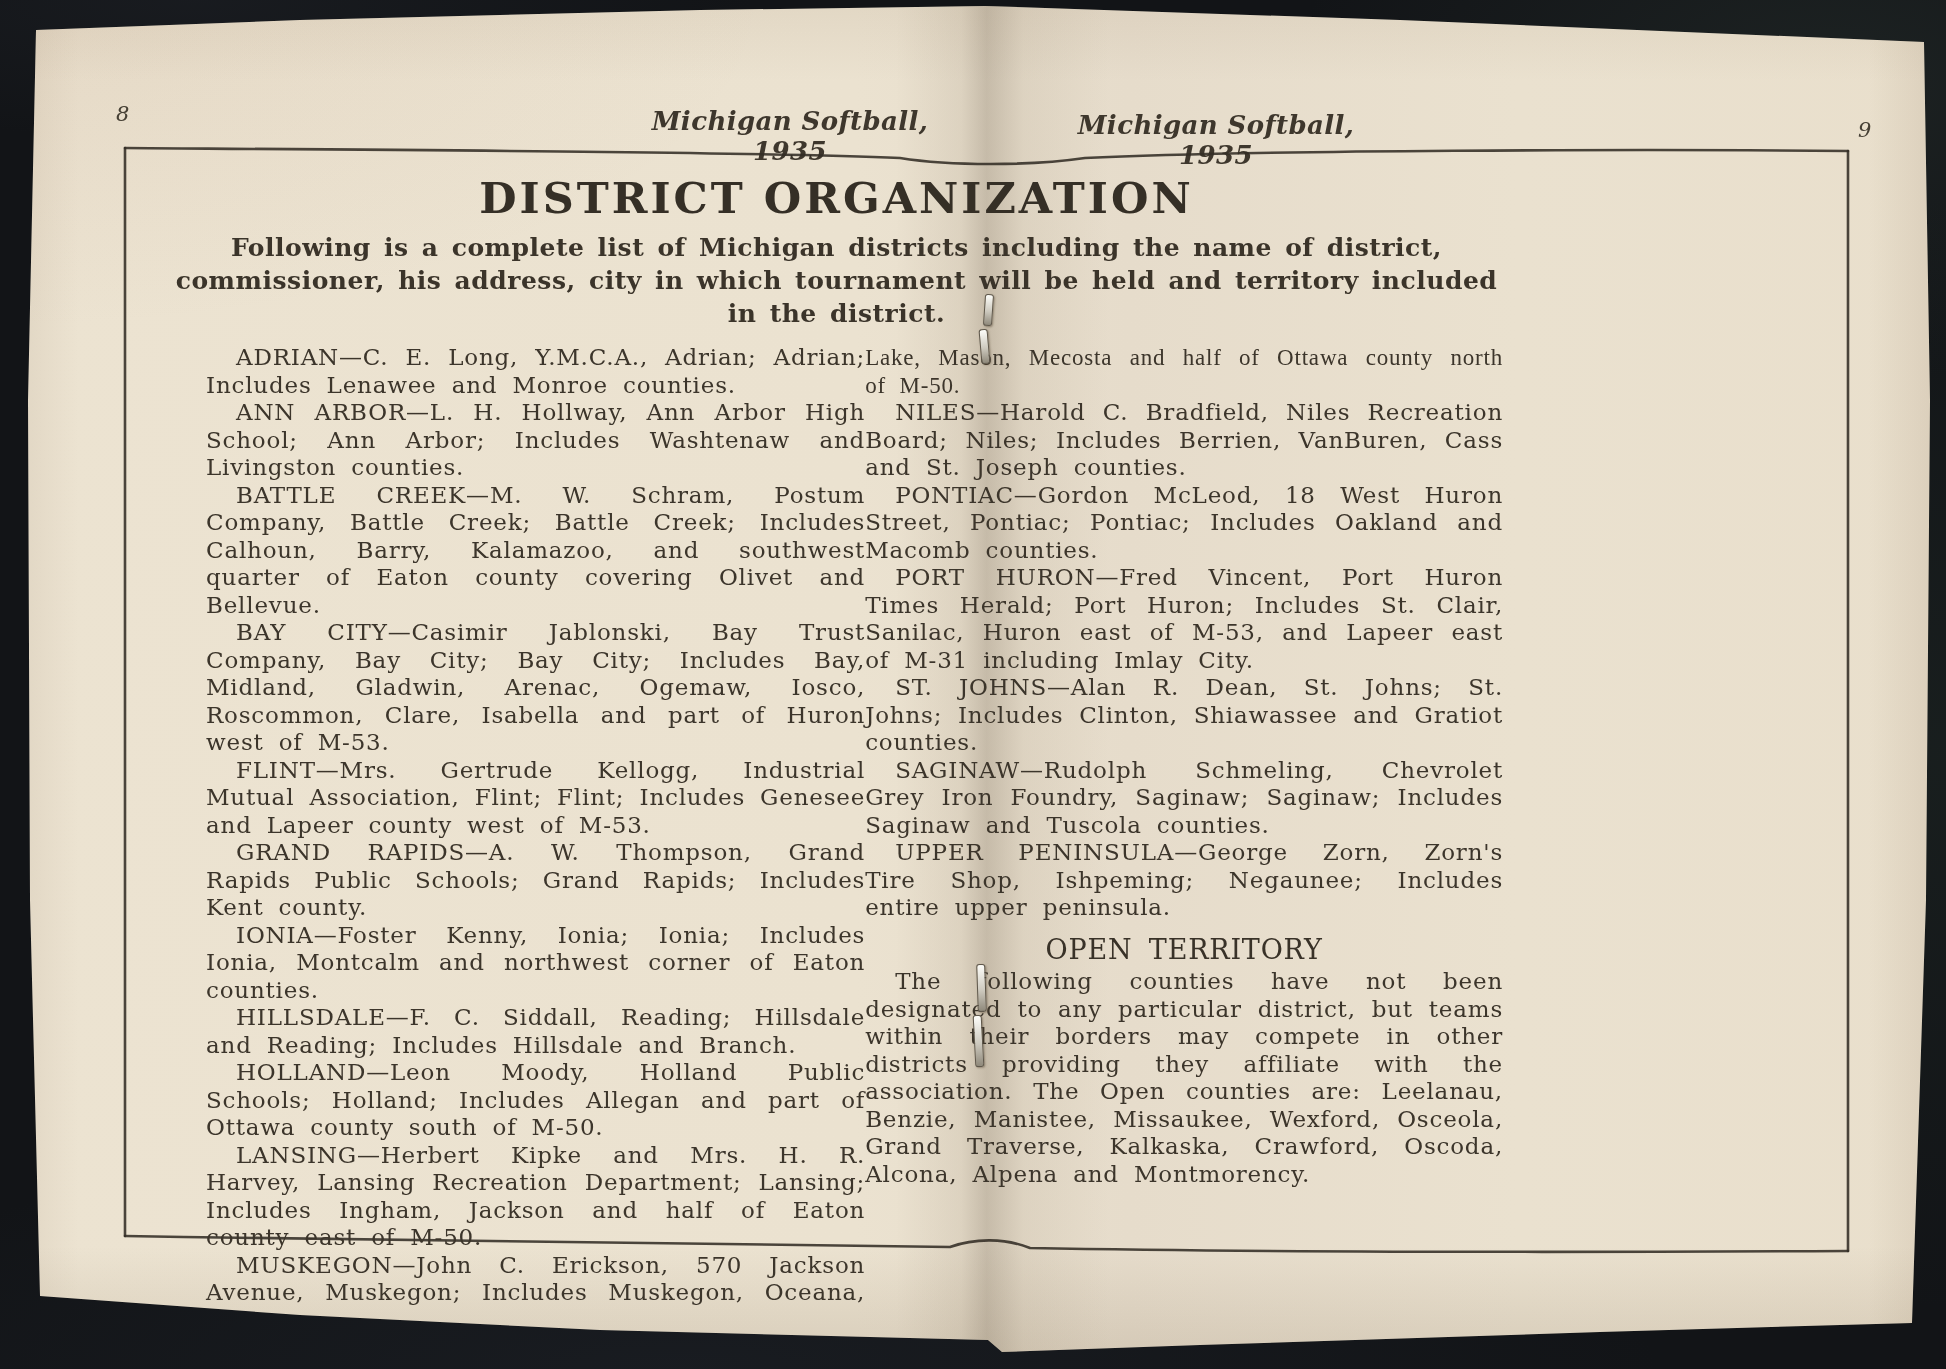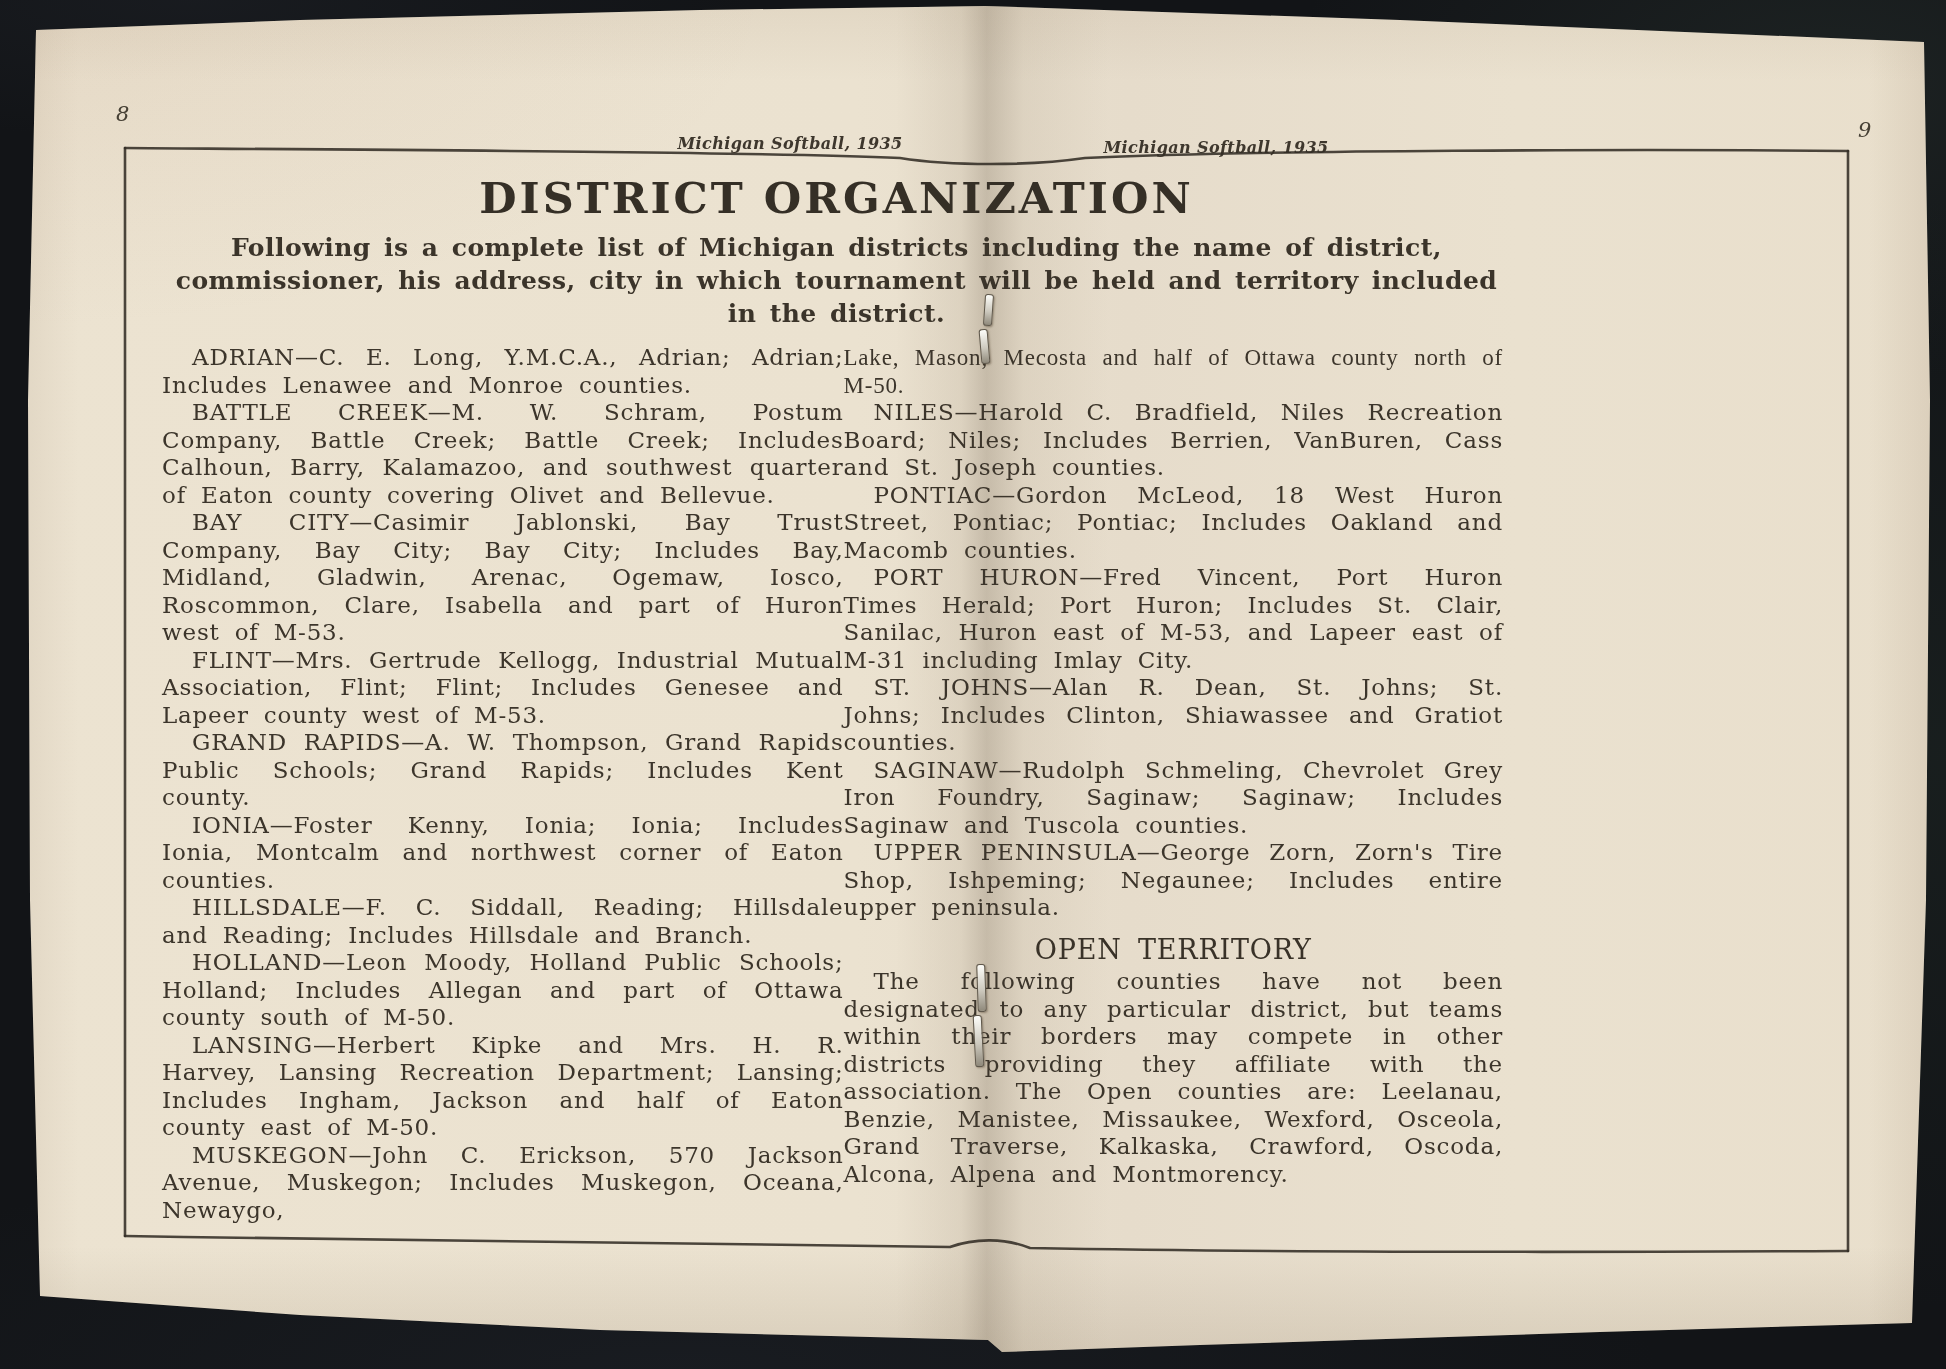--- a/index.html
+++ b/index.html
@@ -28,35 +28,35 @@
   }
   .fold{
     position:absolute;left:0;top:0;width:100%;height:100%;pointer-events:none;
     background:linear-gradient(90deg, rgba(0,0,0,0) 46%, rgba(110,92,66,0.10) 49.4%,
       rgba(88,72,52,0.24) 50.7%, rgba(110,92,66,0.09) 52.6%, rgba(0,0,0,0) 57%);
   }
   .pgnum{position:absolute;font-style:italic;font-size:21px;color:#464035;}
   .pgnum.left{left:116px;top:102px;}
   .pgnum.right{left:1858px;top:118px;}
   .runhead{position:absolute;top:106px;width:340px;text-align:center;
-    font-style:italic;font-weight:bold;font-size:16px;letter-spacing:0.4px;color:#3e372d;margin-top:28px;}
+    font-style:italic;font-weight:bold;font-size:26px;letter-spacing:0.4px;color:#3e372d;}
   .runhead.left{left:620px;}
   .runhead.right{left:1046px;top:110px;}
   svg.rule{position:absolute;left:0;top:0;}
   svg.rule path{stroke:#332d26;stroke-width:2.6;fill:none;opacity:0.88;stroke-linecap:round;}
   .content{position:absolute;left:125px;top:147px;width:1423px;}
   h1.title{
     margin:26px 0 8px 0;text-align:center;font-size:43px;font-weight:bold;
     letter-spacing:3px;color:#352f26;font-family:"DejaVu Serif","Liberation Serif",serif;
   }
   p.intro{
     margin:4px auto 0 auto;width:1360px;text-align:center;font-weight:bold;
     font-size:25px;line-height:33px;letter-spacing:0.5px;word-spacing:4px;color:#3b342a;
   }
-  .cols{display:flex;margin-top:14px;}
+  .cols{display:flex;margin-top:14px;margin-left:44px;}
   .col{font-size:23px;line-height:27.5px;text-align:justify;
     letter-spacing:0.8px;word-spacing:7px;color:#3c352b;}
   .colL{width:742px;margin-left:37px;}
   .colR{width:718px;margin-right:45px;}
   p.entry{margin:0;text-indent:30px;}
   p.entry.no-indent{text-indent:0;font-family:Liberation Serif, serif;}
   h2.open{margin:14px 0 5px 0;text-align:center;font-size:27px;font-weight:normal;
     letter-spacing:0.8px;color:#393228;}
   .staple{position:absolute;}
   .staple i{display:block;width:7px;background:linear-gradient(180deg,#fdfdf9,#cdc9be 55%,#8f897b);
@@ -88,20 +88,21 @@
       <path d="M125 1236 C 420 1241, 720 1245, 950 1247 C 975 1238, 1005 1238, 1030 1248 C 1300 1253, 1650 1252, 1848 1251"></path>
     </svg>
 
     <div class="content">
       <h1 class="title">DISTRICT ORGANIZATION</h1>
       <p class="intro">Following is a complete list of Michigan districts including the name of district, commissioner, his address, city in which tournament will be held and territory included in the district.</p>
 
       <div class="cols">
         <div class="col colL">
           <p class="entry">ADRIAN—C. E. Long, Y.M.C.A., Adrian; Adrian; Includes Lenawee and Monroe counties.</p>
+          <p class="entry">ANN ARBOR—L. H. Hollway, Ann Arbor High School; Ann Arbor; Includes Washtenaw and Livingston counties.</p>
           <p class="entry">BATTLE CREEK—M. W. Schram, Postum Company, Battle Creek; Battle Creek; Includes Calhoun, Barry, Kalamazoo, and southwest quarter of Eaton county covering Olivet and Bellevue.</p>
           <p class="entry">BAY CITY—Casimir Jablonski, Bay Trust Company, Bay City; Bay City; Includes Bay, Midland, Gladwin, Arenac, Ogemaw, Iosco, Roscommon, Clare, Isabella and part of Huron west of M-53.</p>
           <p class="entry">FLINT—Mrs. Gertrude Kellogg, Industrial Mutual Association, Flint; Flint; Includes Genesee and Lapeer county west of M-53.</p>
           <p class="entry">GRAND RAPIDS—A. W. Thompson, Grand Rapids Public Schools; Grand Rapids; Includes Kent county.</p>
           <p class="entry">IONIA—Foster Kenny, Ionia; Ionia; Includes Ionia, Montcalm and northwest corner of Eaton counties.</p>
           <p class="entry">HILLSDALE—F. C. Siddall, Reading; Hillsdale and Reading; Includes Hillsdale and Branch.</p>
           <p class="entry">HOLLAND—Leon Moody, Holland Public Schools; Holland; Includes Allegan and part of Ottawa county south of M-50.</p>
           <p class="entry">LANSING—Herbert Kipke and Mrs. H. R. Harvey, Lansing Recreation Department; Lansing; Includes Ingham, Jackson and half of Eaton county east of M-50.</p>
           <p class="entry">MUSKEGON—John C. Erickson, 570 Jackson Avenue, Muskegon; Includes Muskegon, Oceana, Newaygo,</p>
         </div>

